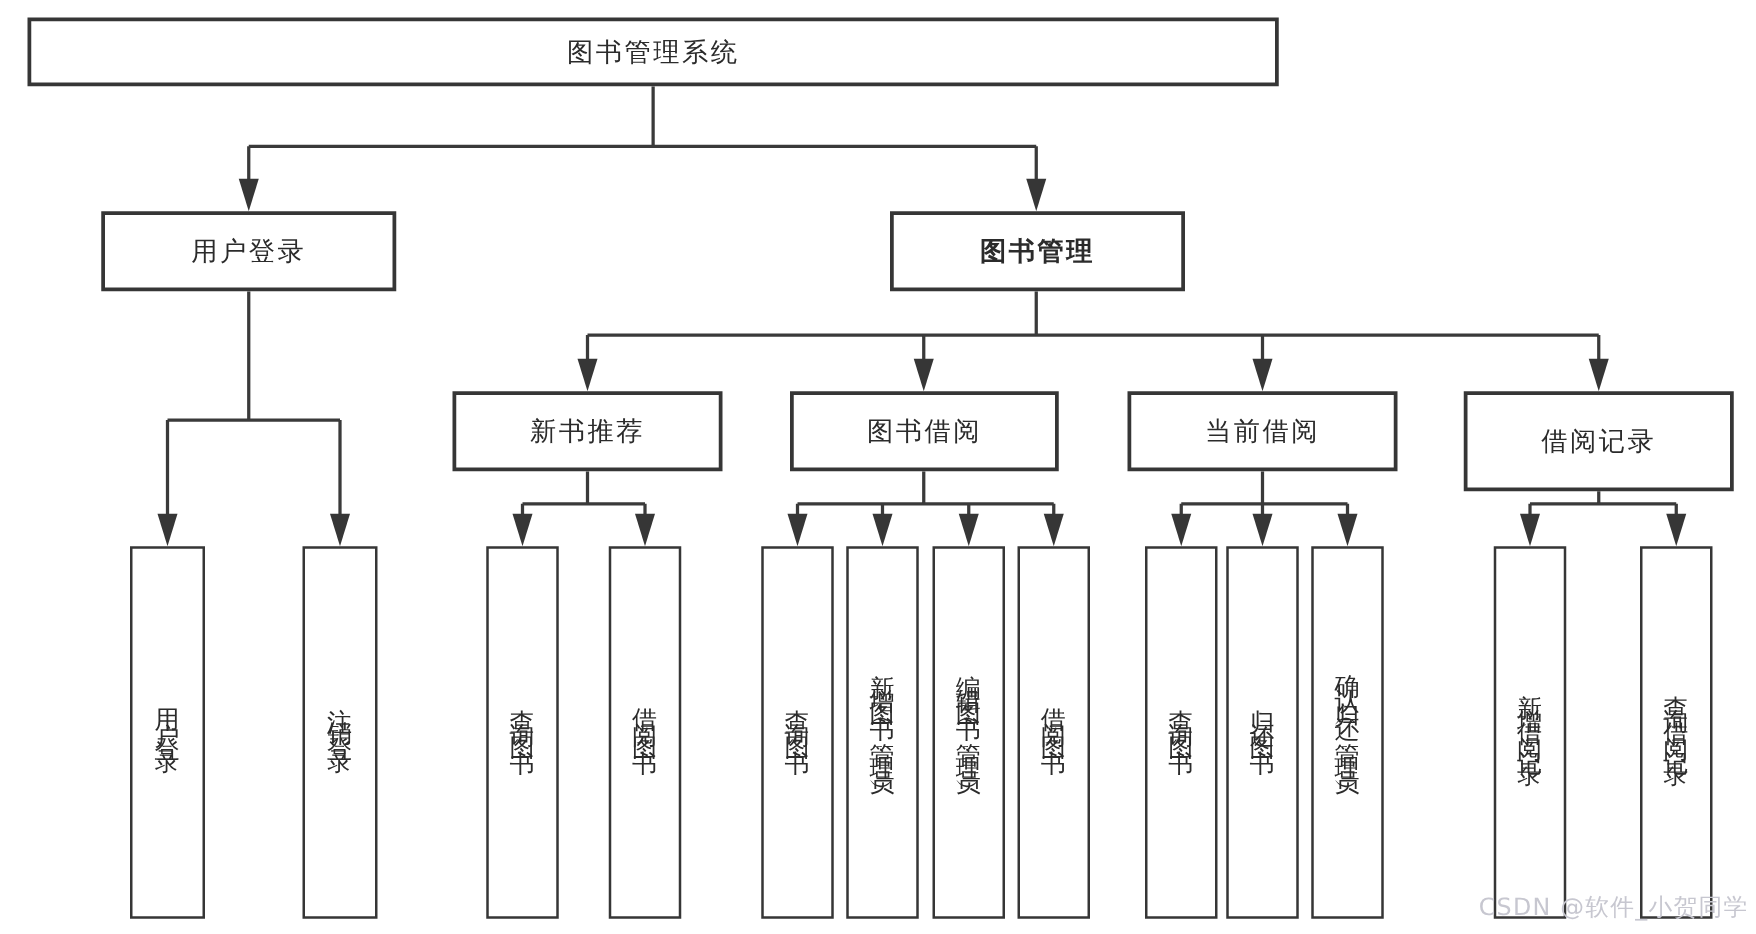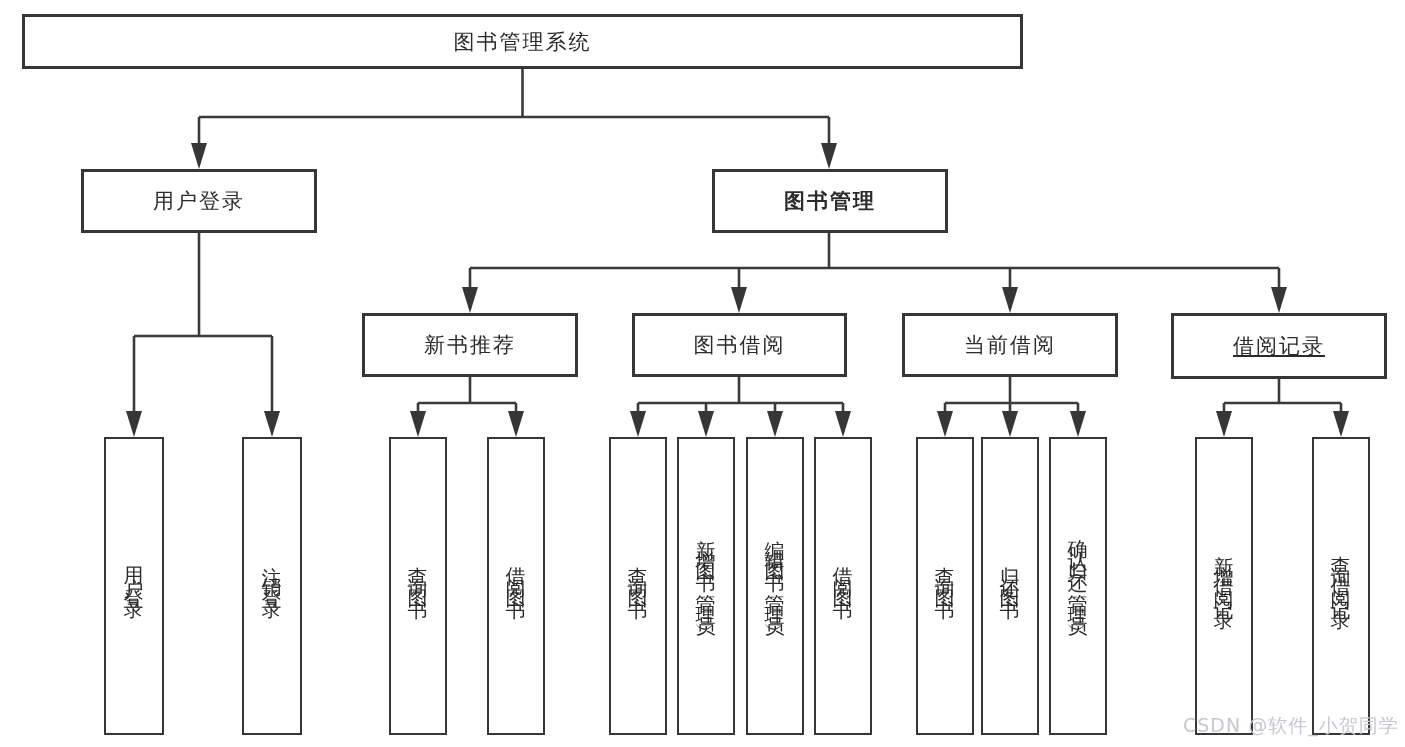--- a/index.html
+++ b/index.html
@@ -112,21 +112,21 @@
   </svg>
 
   <div class="node h-node" style="left:22px; top:14px; width:1001px; height:55px;">图书管理系统</div>
 
   <div class="node h-node" style="left:81px; top:169px; width:236px; height:64px;">用户登录</div>
   <div class="node h-node" style="left:712px; top:169px; width:236px; height:64px;font-weight:bold;">图书管理</div>
 
   <div class="node h-node" style="left:362px; top:313px; width:216px; height:64px;text-align:center;">新书推荐</div>
   <div class="node h-node" style="left:632px; top:313px; width:215px; height:64px;">图书借阅</div>
   <div class="node h-node" style="left:902px; top:313px; width:216px; height:64px;">当前借阅</div>
-  <div class="node h-node" style="left:1171px; top:313px; width:216px; height:66px;text-decoration:underline;">借阅记录</div>
+  <div class="node h-node" style="left:1171px; top:313px; width:216px; height:80px;">借阅记录</div>
 
   <div class="node v-node" style="left:104px; top:437px; width:60px; height:298px;">
     <span class="v-label">用户登录</span>
   </div>
   <div class="node v-node" style="left:242px; top:437px; width:60px; height:298px;">
     <span class="v-label">注销登录</span>
   </div>
 
   <div class="node v-node" style="left:389px; top:437px; width:58px; height:298px;">
     <span class="v-label">查询图书</span>

